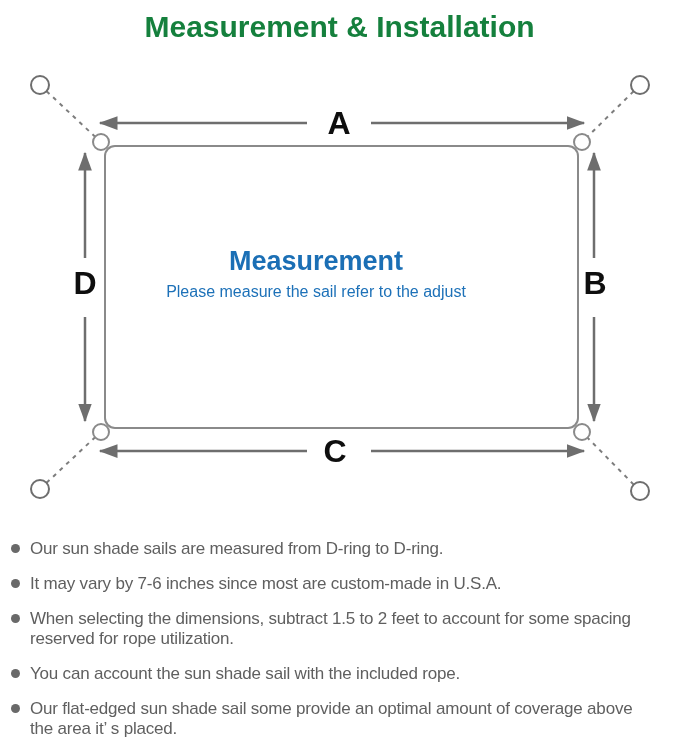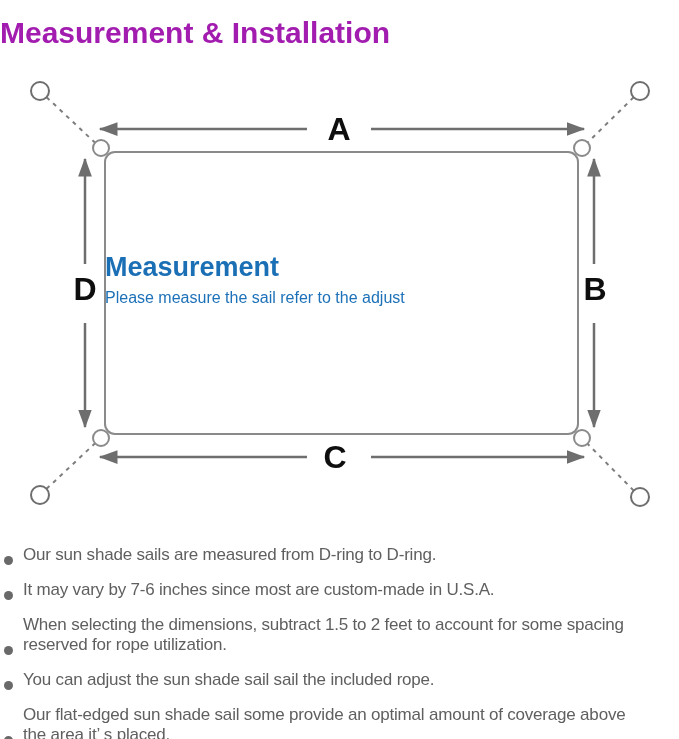--- a/index.html
+++ b/index.html
@@ -5,37 +5,38 @@
   html, body { margin: 0; padding: 0; }
   body {
     width: 679px; height: 739px;
     background: #ffffff;
     font-family: "Liberation Sans", sans-serif;
     overflow: hidden;
   }
   .page { width: 679px; height: 739px; position: relative; }
 
   h1.title {
-    margin: 0; padding-top: 14px;
+    margin: 0; padding-top: 8px;
+    text-align: center;
     font-size: 30px; font-weight: bold;
     line-height: 38px;
-    color: #a21caf;
+    color: #15803d;
     letter-spacing: 0px;
   }
 
   .diagram {
     position: relative;
     width: 679px; height: 447px;
     margin-top: 16px;
   }
   .diagram svg { position: absolute; left: 0; top: 0; overflow: visible; }
 
   .center-text {
     position: absolute; left: 105px; width: 422px; top: 184px;
-    text-align: left;
+    text-align: center;
     pointer-events: none;
   }
   .center-heading {
     font-size: 27px; font-weight: bold;
     line-height: 30px;
     color: #1b6fb5;
   }
   .center-sub {
     margin-top: 6px;
     font-size: 16px;
@@ -43,26 +44,27 @@
     color: #1d71b8;
   }
 
   ul.notes {
     list-style: none;
     margin: 30px 0 0 0;
     padding: 0 4px 0 0;
   }
   ul.notes li {
     display: flex;
-    align-items: flex-end;
+    align-items: flex-start;
     margin-bottom: 15px;
     color: #5f5f5f;
     font-size: 17px;
     line-height: 20px;
     letter-spacing: -0.2px;
+    padding-left: 7px;
   }
   .dot {
     flex: 0 0 auto;
     width: 9px; height: 9px;
     border-radius: 50%;
     background: #696969;
     margin: 5px 10px 0 4px;
   }
   .note-text { white-space: pre-line; }
 
@@ -143,21 +145,21 @@
       <span class="dot"></span>
       <span class="note-text">It may vary by 7-6 inches since most are custom-made in U.S.A.</span>
     </li>
     <li>
       <span class="dot"></span>
       <span class="note-text">When selecting the dimensions, subtract 1.5 to 2 feet to account for some spacing
 reserved for rope utilization.</span>
     </li>
     <li>
       <span class="dot"></span>
-      <span class="note-text">You can adjust the sun shade sail sail the included rope.</span>
+      <span class="note-text">You can account the sun shade sail with the included rope.</span>
     </li>
     <li>
       <span class="dot"></span>
       <span class="note-text">Our flat-edged sun shade sail some provide an optimal amount of coverage above
 the area it’ s placed.</span>
     </li>
   </ul>
 
 </div>
 

